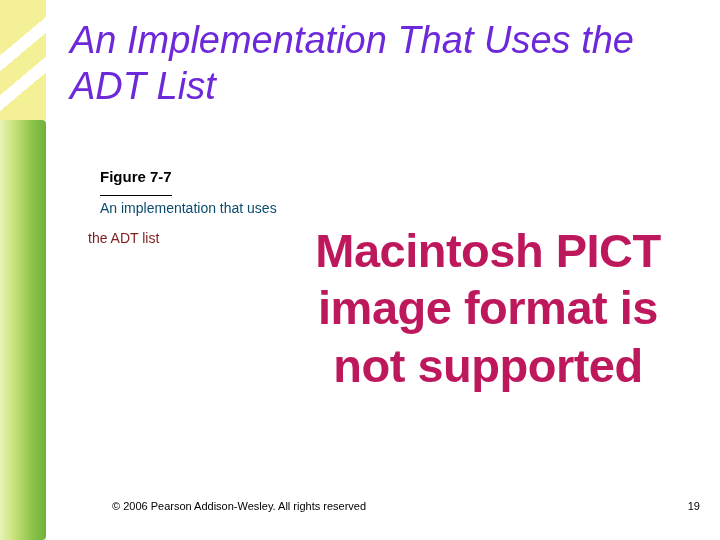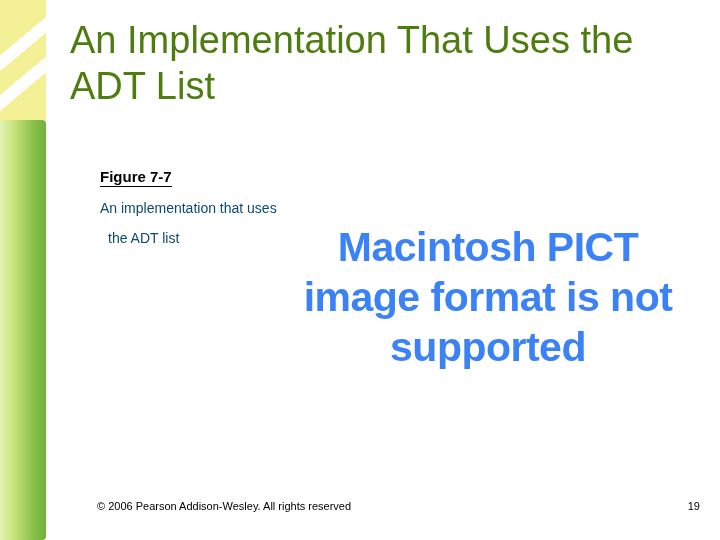--- a/index.html
+++ b/index.html
@@ -36,69 +36,70 @@
     height: 420px;
     background: linear-gradient(to right, #e6f3b5 0%, #c9e27c 30%, #8cc24a 70%, #6fb23a 100%);
     border-top-right-radius: 4px;
     border-bottom-right-radius: 4px;
   }
   .title {
     position: absolute;
     left: 70px;
     top: 18px;
     width: 600px;
-    color: #4d7c0f;
+    color: #6d28d9;
     font-size: 38px;
     line-height: 1.2;
     font-weight: 400;
     z-index: 2;
+    font-style: italic;
   }
   .figure-label {
     position: absolute;
     left: 100px;
     top: 168px;
     font-size: 15px;
     font-weight: 700;
     color: #000;
     border-bottom: 1px solid #000;
-    padding-bottom: 1px;
+    padding-bottom: 10px;
     z-index: 2;
   }
   .caption-line1 {
     position: absolute;
     left: 100px;
     top: 200px;
     font-size: 14px;
     color: #0c4a6e;
     z-index: 2;
   }
   .caption-line2 {
     position: absolute;
-    left: 108px;
+    left: 88px;
     top: 230px;
     font-size: 14px;
-    color: #0c4a6e;
+    color: #7f1d1d;
     z-index: 2;
   }
   .pict-error {
     position: absolute;
     left: 288px;
     top: 222px;
     width: 400px;
-    color: #3b82f6;
-    font-size: 41px;
+    color: #be185d;
+    font-size: 47px;
     font-weight: 700;
     line-height: 1.22;
     text-align: center;
     z-index: 2;
     letter-spacing: -0.5px;
   }
   .copyright {
     position: absolute;
-    left: 97px;
+    left: 112px;
     top: 500px;
     font-size: 11px;
     color: #000;
     z-index: 2;
     text-align: right;
   }
   .page-number {
     position: absolute;
     right: 20px;
     top: 500px;

